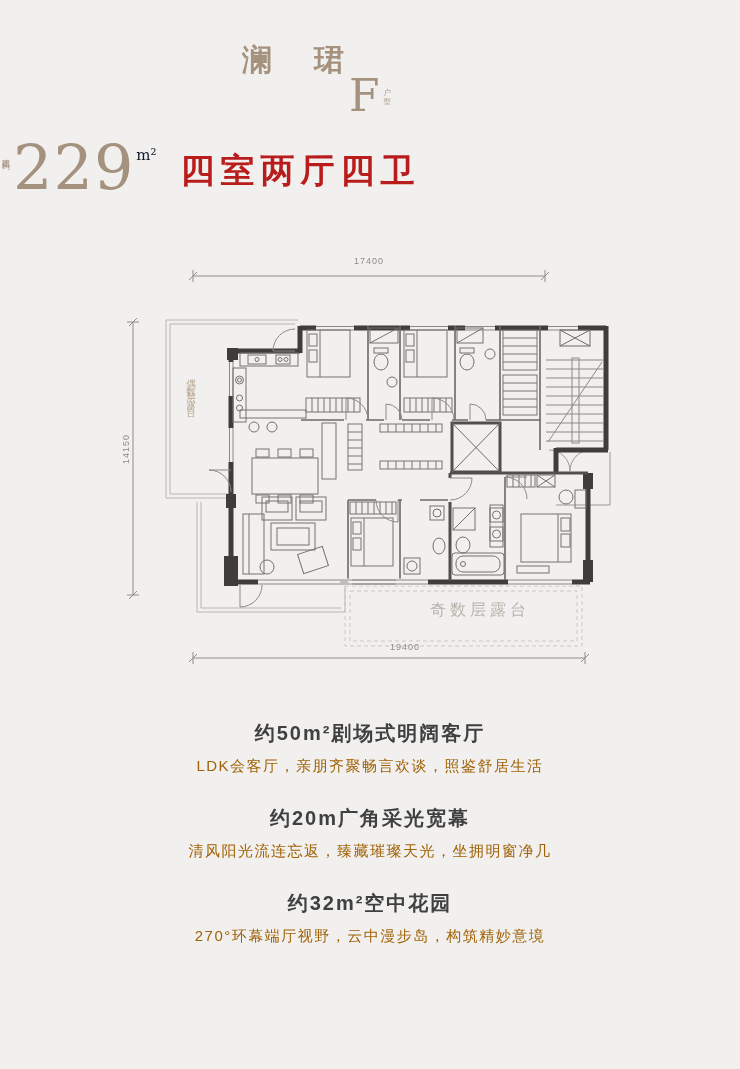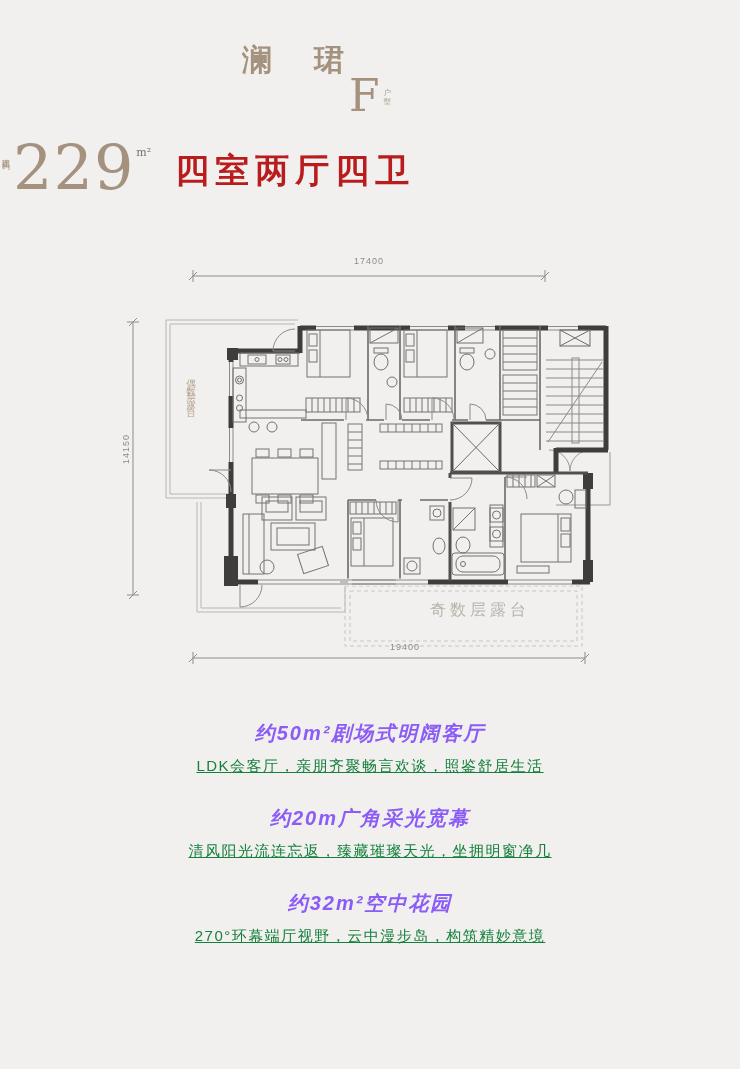--- a/index.html
+++ b/index.html
@@ -11,38 +11,38 @@
          font-size:30px;font-weight:600;color:#a5927e;letter-spacing:6px;}
   .unit-row{position:absolute;top:74px;left:0;width:740px;display:flex;justify-content:center;align-items:flex-start;}
   .unit-letter{font-family:"DejaVu Serif","Liberation Serif",serif;font-size:44px;line-height:44px;
                font-weight:400;color:#a5927e;}
   .unit-type{display:flex;flex-direction:column;margin:14px 0 0 4px;font-size:7.5px;line-height:9px;
              color:#a89684;letter-spacing:0;}
   .area-row{position:absolute;top:138px;left:0;width:740px;display:flex;justify-content:flex-start;align-items:flex-start;}
   .area-prefix{writing-mode:vertical-rl;font-size:8px;line-height:10px;color:#a89684;margin:14px 3px 0 0;letter-spacing:2px;}
   .area-value{font-family:"DejaVu Serif","Liberation Serif",serif;font-size:62px;line-height:60px;
               font-weight:400;color:#a5927e;letter-spacing:1px;}
-  .area-unit{font-family:"DejaVu Serif","Liberation Serif",serif;font-size:11px;color:#737373;margin:8px 0 0 2px;}
+  .area-unit{font-family:"DejaVu Serif","Liberation Serif",serif;font-size:15px;color:#0f172a;margin:8px 0 0 2px;}
   .layout-summary{font-size:34px;font-weight:600;color:#b91c1c;letter-spacing:6px;margin:10px 0 0 24px;}
   
   .plan{position:absolute;top:0;left:0;width:740px;height:849px;}
   .plan svg{position:absolute;top:248px;left:118px;}
   .dim{position:absolute;font-size:9px;color:#8f8a84;letter-spacing:1px;text-align:center;}
   .dim-top{top:256px;left:319px;width:100px;}
   .dim-left{top:444px;left:96px;width:60px;transform:rotate(-90deg);}
   .dim-bottom{top:642px;left:355px;width:100px;}
   .terrace-even{position:absolute;top:372px;left:184px;writing-mode:vertical-rl;
                 font-size:9.5px;letter-spacing:7px;color:#b4a08b;}
   .terrace-odd{position:absolute;top:600px;left:400px;width:130px;text-align:right;
                font-size:16px;letter-spacing:4px;color:#b9b4ac;}
   
   .sections{position:absolute;top:720px;left:0;width:740px;text-align:center;}
   .section{margin-bottom:28px;}
-  .section-heading{font-size:20px;line-height:26px;font-weight:700;color:#8b5cf6;letter-spacing:2px;font-style:italic;}
-  .section-body{font-size:15px;line-height:22px;color:#15803d;letter-spacing:1.5px;margin-top:9px;text-decoration:underline;}
+  .section-heading{font-size:20px;line-height:26px;font-weight:700;color:#404040;letter-spacing:2px;}
+  .section-body{font-size:15px;line-height:22px;color:#a16207;letter-spacing:1.5px;margin-top:9px;}
 </style>
 </head>
 <body>
 
 <div class="page">
 
   <div class="brand">澜　珺</div>
   <div class="unit-row">
     <span class="unit-letter">F</span>
     <span class="unit-type">

